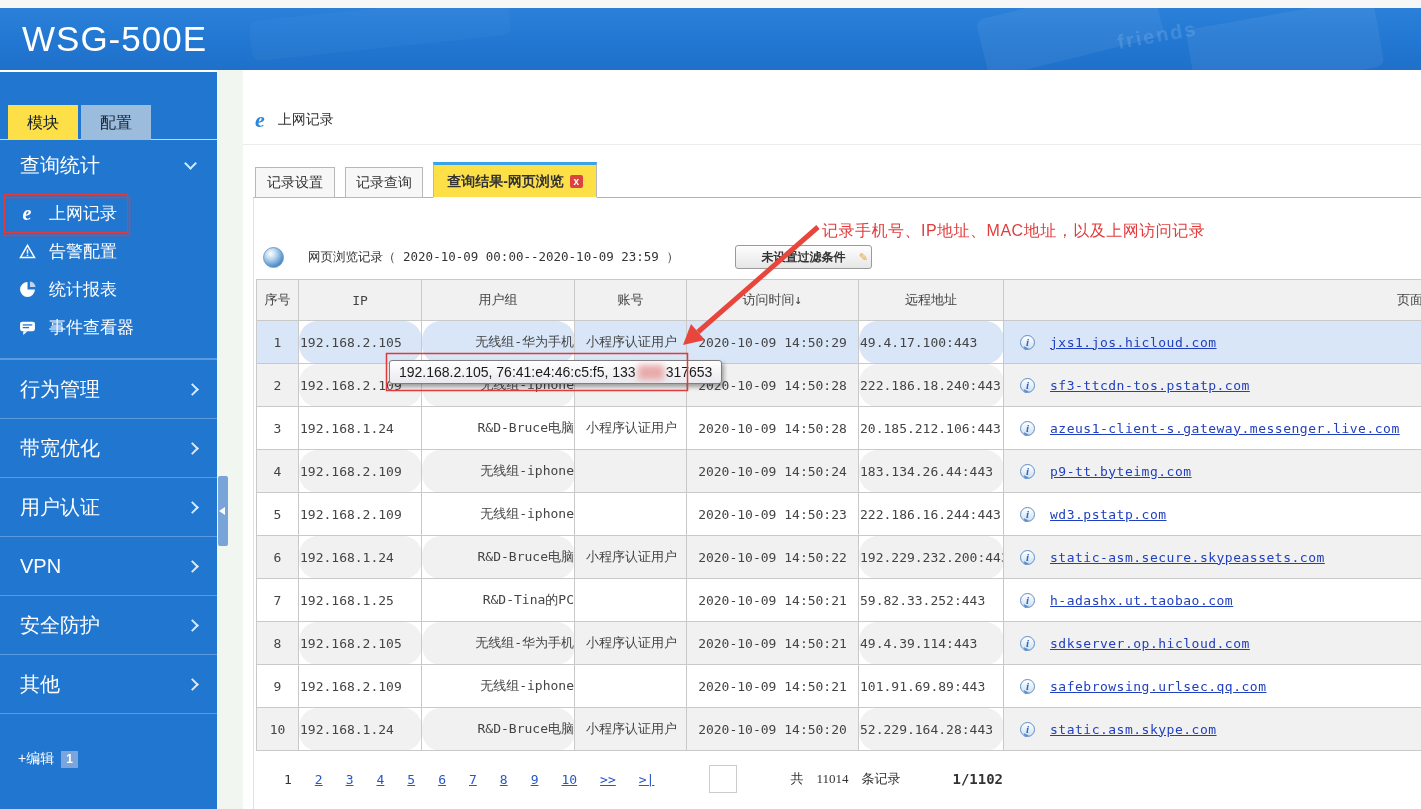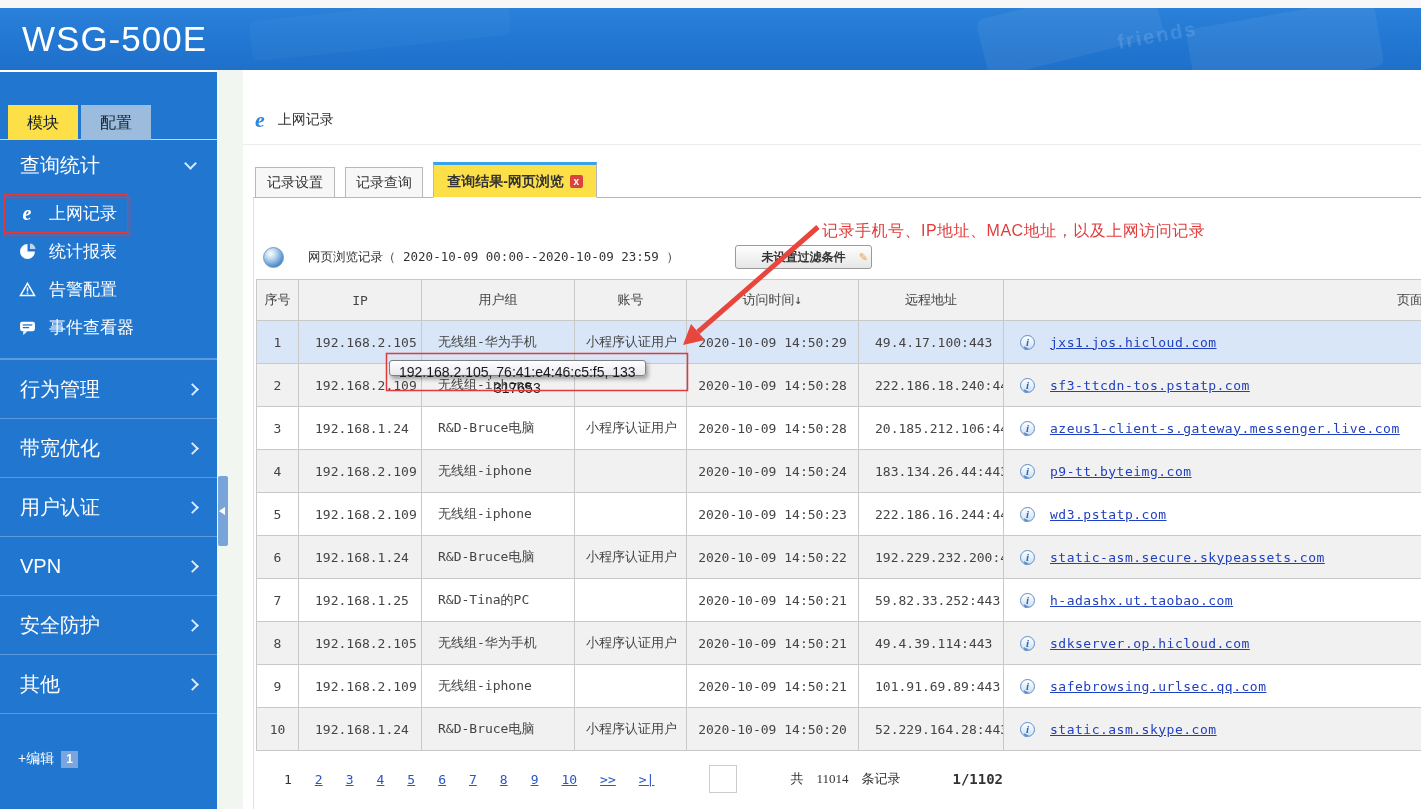--- a/index.html
+++ b/index.html
@@ -84,23 +84,23 @@
   .pencil-icon { position:absolute; right:3px; bottom:0; color:#f0a23c; font-size:11px; font-weight:normal; }
 
   table.records { position:absolute; left:2px; top:81px; border-collapse:collapse; table-layout:fixed;
            width:1560px; font-family:"DejaVu Sans Mono","DejaVu Sans", monospace; font-size:13px; color:#444; }
   table.records th { height:41px; background:#f1f1f1; font-weight:normal; border:1px solid #c9c9c9;
            text-align:center; color:#444; }
   table.records td { height:43px; border:1px solid #c9c9c9; background:#fff; overflow:hidden; white-space:nowrap; }
   tr.even td { background:#f1f1f1; }
   tr.selected td { background:#d9e6f8; }
   td.c-no { text-align:center; }
-  td.c-ip, td.c-group, td.c-remote { padding-left:16px; }
+  td.c-ip, td.c-group, td.c-remote { padding-left:1px;border-radius:19px; }
   td.c-acct { padding-left:11px; font-family:Liberation Sans, sans-serif;margin-top:24px; }
-  td.c-group { font-family:"DejaVu Sans Mono","DejaVu Sans", monospace; }
+  td.c-group { font-family:"DejaVu Sans Mono","DejaVu Sans", monospace;text-align:right; }
   td.c-time { text-align:center; }
   td.c-site { padding-left:16px; }
   .site-wrap { display:flex; align-items:center; gap:15px; }
   .info-icon { width:15px; height:15px; min-width:15px; border-radius:50%; border:1px solid #5f8fc9;
            background:linear-gradient(#ffffff,#cfe0f3); color:#2b6cb8; font-family:"Liberation Serif", serif;
            font-style:italic; font-weight:bold; font-size:11px; text-align:center; line-height:13px;
            position:relative; cursor:pointer; }
   .info-icon::after { content:""; position:absolute; left:1px; bottom:-4px; width:0; height:0;
            border:3px solid transparent; border-top-color:#5f8fc9; transform:rotate(25deg); }
   a.site-link { color:#2140c0; text-decoration:underline; letter-spacing:0.5px; cursor:pointer; }
@@ -110,24 +110,24 @@
   .pg-current { margin-right:23px; }
   .pg-link { color:#2855c8; text-decoration:underline; margin-right:23px; cursor:pointer; }
   .page-input { width:28px; height:28px; border:1px solid #ccc; margin-left:32px; outline:none;
            text-align:center; font-size:13px; }
   .total-wrap { margin-left:53px; display:flex; gap:13px; align-items:center;
            font-family:"DejaVu Sans","Liberation Sans", sans-serif; }
   .total-count { font-family:Liberation Serif, serif; }
   .pg-indicator { margin-left:52px; font-weight:bold; font-size:14px; }
 
   
-  .tooltip { position:absolute; left:389px; top:360px; height:16px; padding:3px 9px; z-index:50;
+  .tooltip { position:absolute; left:389px; top:360px; height:24px; padding:3px 9px; z-index:50;
            border:1px solid #808080; border-radius:3px; background:linear-gradient(180deg,#ffffff,#e9e9ef);
            box-shadow:2px 3px 4px rgba(0,0,0,0.35); font-size:14px; color:#1a1a1a;
-           display:flex; align-items:center; white-space:nowrap;flex-direction:column; }
+           display:flex; align-items:center; white-space:nowrap; }
   .masked-blur { display:inline-block; width:26px; height:15px; margin:0 2px; border-radius:2px;
            background:#e8aaaa; filter:blur(3px); }
   .annotation-text { position:absolute; left:822px; top:221px; font-size:16px; color:#e23c3c;
            z-index:40; letter-spacing:0.5px; }
   .overlay-svg { position:absolute; left:0; top:0; width:1421px; height:809px; z-index:60;
            pointer-events:none; }
 </style>
 </head>
 <body>
 
@@ -150,35 +150,35 @@
   <div class="submenu">
       <div class="submenu-item highlighted">
         <span class="sicon">
           <i class="gi-ie">e</i>
         </span>
         <span>上网记录</span>
       </div>
       <div class="submenu-item">
         <span class="sicon">
           <svg width="17" height="17" viewBox="0 0 16 16">
-            <path d="M8 1 A7 7 0 1 0 15 8 L8 8 Z" fill="#fff"></path>
-            <path d="M10.3 0.4 L10.3 5.7 L15.6 5.7 A6.2 6.2 0 0 0 10.3 0.4 Z" fill="#fff" opacity="0.7"></path>
-          </svg>
-        </span>
-        <span>统计报表</span>
-      </div>
-      <div class="submenu-item">
-        <span class="sicon">
-          <svg width="17" height="17" viewBox="0 0 16 16">
             <path d="M8 2.2 L14.6 13.6 H1.4 Z" fill="none" stroke="#fff" stroke-width="1.4"></path>
             <rect x="7.3" y="6" width="1.4" height="4" fill="#fff"></rect>
             <rect x="7.3" y="11" width="1.4" height="1.4" fill="#fff"></rect>
           </svg>
         </span>
         <span>告警配置</span>
+      </div>
+      <div class="submenu-item">
+        <span class="sicon">
+          <svg width="17" height="17" viewBox="0 0 16 16">
+            <path d="M8 1 A7 7 0 1 0 15 8 L8 8 Z" fill="#fff"></path>
+            <path d="M10.3 0.4 L10.3 5.7 L15.6 5.7 A6.2 6.2 0 0 0 10.3 0.4 Z" fill="#fff" opacity="0.7"></path>
+          </svg>
+        </span>
+        <span>统计报表</span>
       </div>
       <div class="submenu-item">
         <span class="sicon">
           <svg width="17" height="17" viewBox="0 0 16 16">
             <rect x="1" y="2.5" width="14" height="9" rx="2" fill="#fff"></rect>
             <path d="M4 11.5 L4 15 L8 11.5 Z" fill="#fff"></path>
             <rect x="3.5" y="5" width="9" height="1.2" fill="#2176d0"></rect>
             <rect x="3.5" y="7.5" width="6" height="1.2" fill="#2176d0"></rect>
           </svg>
         </span>

